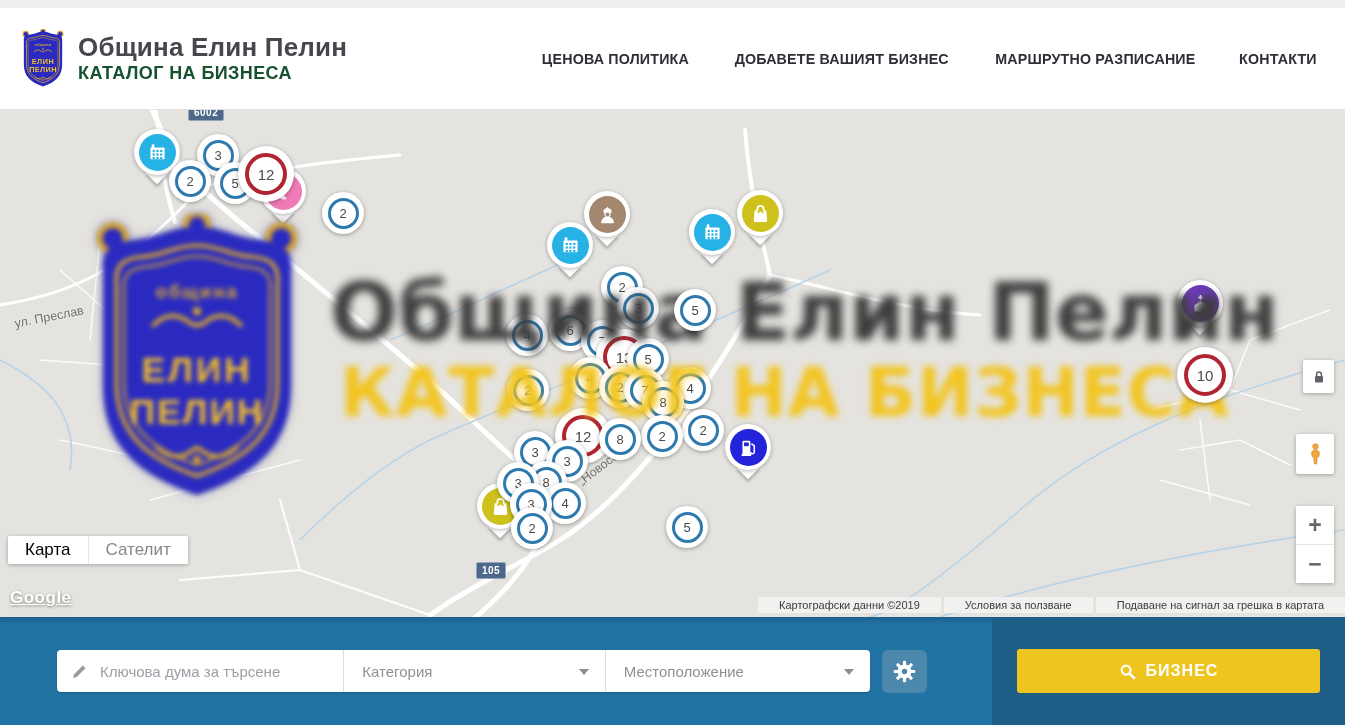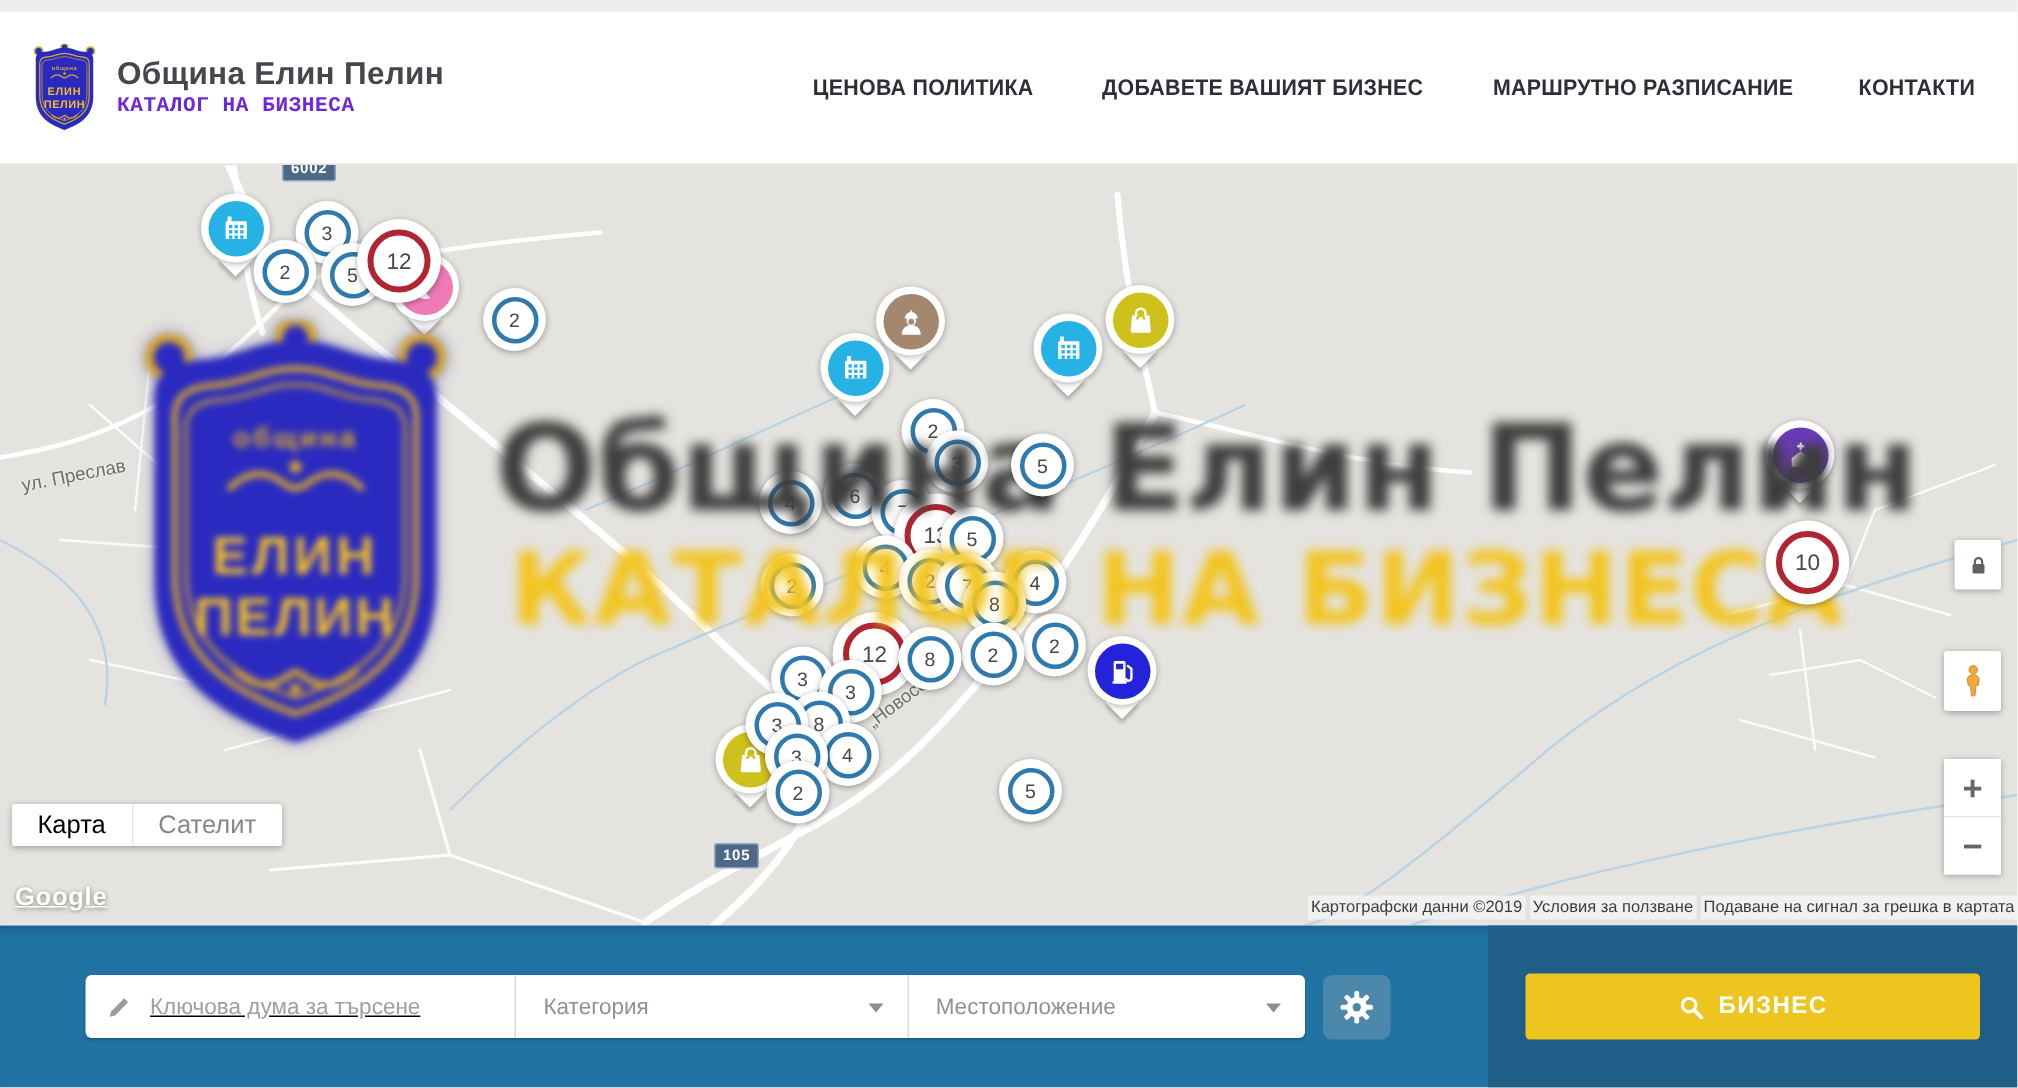--- a/index.html
+++ b/index.html
@@ -6,22 +6,22 @@
   html,body{margin:0;padding:0;background:#fff;}
   .page{position:relative;width:1345px;height:725px;overflow:hidden;
         font-family:"Liberation Sans","DejaVu Sans",sans-serif;background:#fff;}
   
   .topstrip{height:8px;background:#f0eeec;}
   header{position:relative;height:101px;background:#fff;border-bottom:1px solid #e3e1de;
          display:flex;align-items:center;justify-content:space-between;}
   .brand{display:flex;align-items:center;margin-left:20px;}
   .crest-small{width:46px;height:60px;}
   .brand-text{margin-left:12px;line-height:1.15;}
-  .brand-title{font-size:21px;font-weight:bold;color:#46464e;letter-spacing:.2px;}
-  .brand-subtitle{font-size:14px;font-weight:bold;color:#6d28d9;letter-spacing:.4px;font-family:Liberation Mono, monospace;}
+  .brand-title{font-size:26px;font-weight:bold;color:#46464e;letter-spacing:.2px;}
+  .brand-subtitle{font-size:18px;font-weight:bold;color:#14532d;letter-spacing:.4px;}
   nav{display:flex;align-items:center;gap:36px;margin-right:26px;}
   nav a{font-size:15px;font-weight:bold;color:#2e2e38;text-decoration:none;
         letter-spacing:.2px;display:inline-block;transform:scaleX(.95);cursor:pointer;}
   
   .map{position:relative;width:1345px;height:507px;background:#e5e3df;overflow:hidden;}
   .map svg.roads{position:absolute;left:0;top:0;z-index:0;}
   .road-chip{position:absolute;z-index:5;background:#4d6889;border:1px solid #93a6c0;border-radius:2px;
              color:#fff;font-size:10px;font-weight:bold;padding:2px 5px;letter-spacing:.5px;}
   .street-label{position:absolute;z-index:5;color:#6e6e6e;font-size:12.5px;white-space:nowrap;
         text-shadow:-1px 0 #eceae6,1px 0 #eceae6,0 -1px #eceae6,0 1px #eceae6;}
@@ -52,37 +52,37 @@
   
   .maptype{position:absolute;left:8px;top:426px;z-index:1200;display:flex;
            box-shadow:0 1px 4px rgba(0,0,0,.3);border-radius:2px;overflow:hidden;}
   .maptype button{height:28px;border:none;background:#ffffff;font-size:17px;padding:0 17px;cursor:pointer;
                   font-family:"Liberation Sans",sans-serif;}
   .maptype .active{font-weight:500;color:#000;}
   .maptype .inactive{color:#878787;border-left:1px solid #e6e6e6;}
   .glogo{position:absolute;left:10px;bottom:9px;z-index:1200;color:#fff;font-size:17px;font-weight:bold;
          letter-spacing:.5px;text-shadow:0 1px 3px rgba(0,0,0,.45);cursor:pointer;text-decoration:underline;}
   .attrib{position:absolute;right:0;bottom:4px;z-index:1200;display:flex;gap:3px;font-size:11px;color:#3c3c3c;}
-  .attrib span{background:rgba(245,245,245,.78);padding:2px 2px;white-space:nowrap;}
+  .attrib span{background:rgba(245,245,245,.78);padding:2px 21px;white-space:nowrap;}
   .attrib .lnk{cursor:pointer;}
   .ctl{position:absolute;z-index:1200;background:#fff;box-shadow:0 1px 4px rgba(0,0,0,.3);border-radius:2px;}
   .ctl-lock{left:1303px;top:250px;width:31px;height:33px;display:flex;align-items:center;justify-content:center;cursor:pointer;}
   .ctl-peg{left:1296px;top:324px;width:38px;height:40px;display:flex;align-items:center;justify-content:center;cursor:pointer;}
   .ctl-zoom{left:1296px;top:396px;width:38px;height:77px;display:flex;flex-direction:column;}
   .ctl-zoom button{flex:1;border:none;background:#fff;font-size:23px;font-weight:bold;color:#666;cursor:pointer;
                    font-family:"Liberation Sans",sans-serif;line-height:1;}
   .ctl-zoom .zin{border-bottom:1px solid #e6e6e6;}
   
   .searchbar{position:relative;width:1345px;height:109px;background:#2173a4;
              box-shadow:inset 0 8px 7px -5px rgba(0,0,0,.18);}
   .fields{position:absolute;left:57px;top:33px;width:813px;height:42px;background:#fff;border-radius:4px;
           display:flex;align-items:stretch;box-shadow:0 1px 2px rgba(0,0,0,.2);}
   .field{position:relative;display:flex;align-items:center;cursor:pointer;}
   .field + .field{border-left:1px solid #dcdcdc;}
-  .f-kw{width:300px;text-decoration:underline;}
+  .f-kw{width:300px;}
   .f-kw svg{width:17px;height:17px;margin:0 10px 0 14px;flex:0 0 auto;}
   .f-kw input{border:none;outline:none;flex:1;font-size:15px;color:#555;min-width:0;
               font-family:"Liberation Sans",sans-serif;background:transparent;}
   .f-kw input::placeholder{color:#9aa0a6;}
   .f-sel{justify-content:flex-start;padding-left:18px;font-size:15px;color:#8d9297;}
   .f-cat{width:254px;}
   .f-loc{width:258px;}
   .caret{position:absolute;right:16px;top:50%;margin-top:-2px;width:0;height:0;
          border-left:5px solid transparent;border-right:5px solid transparent;border-top:6px solid #8a8f94;}
   .gearbtn{position:absolute;left:882px;top:33px;width:45px;height:43px;border:none;border-radius:6px;

